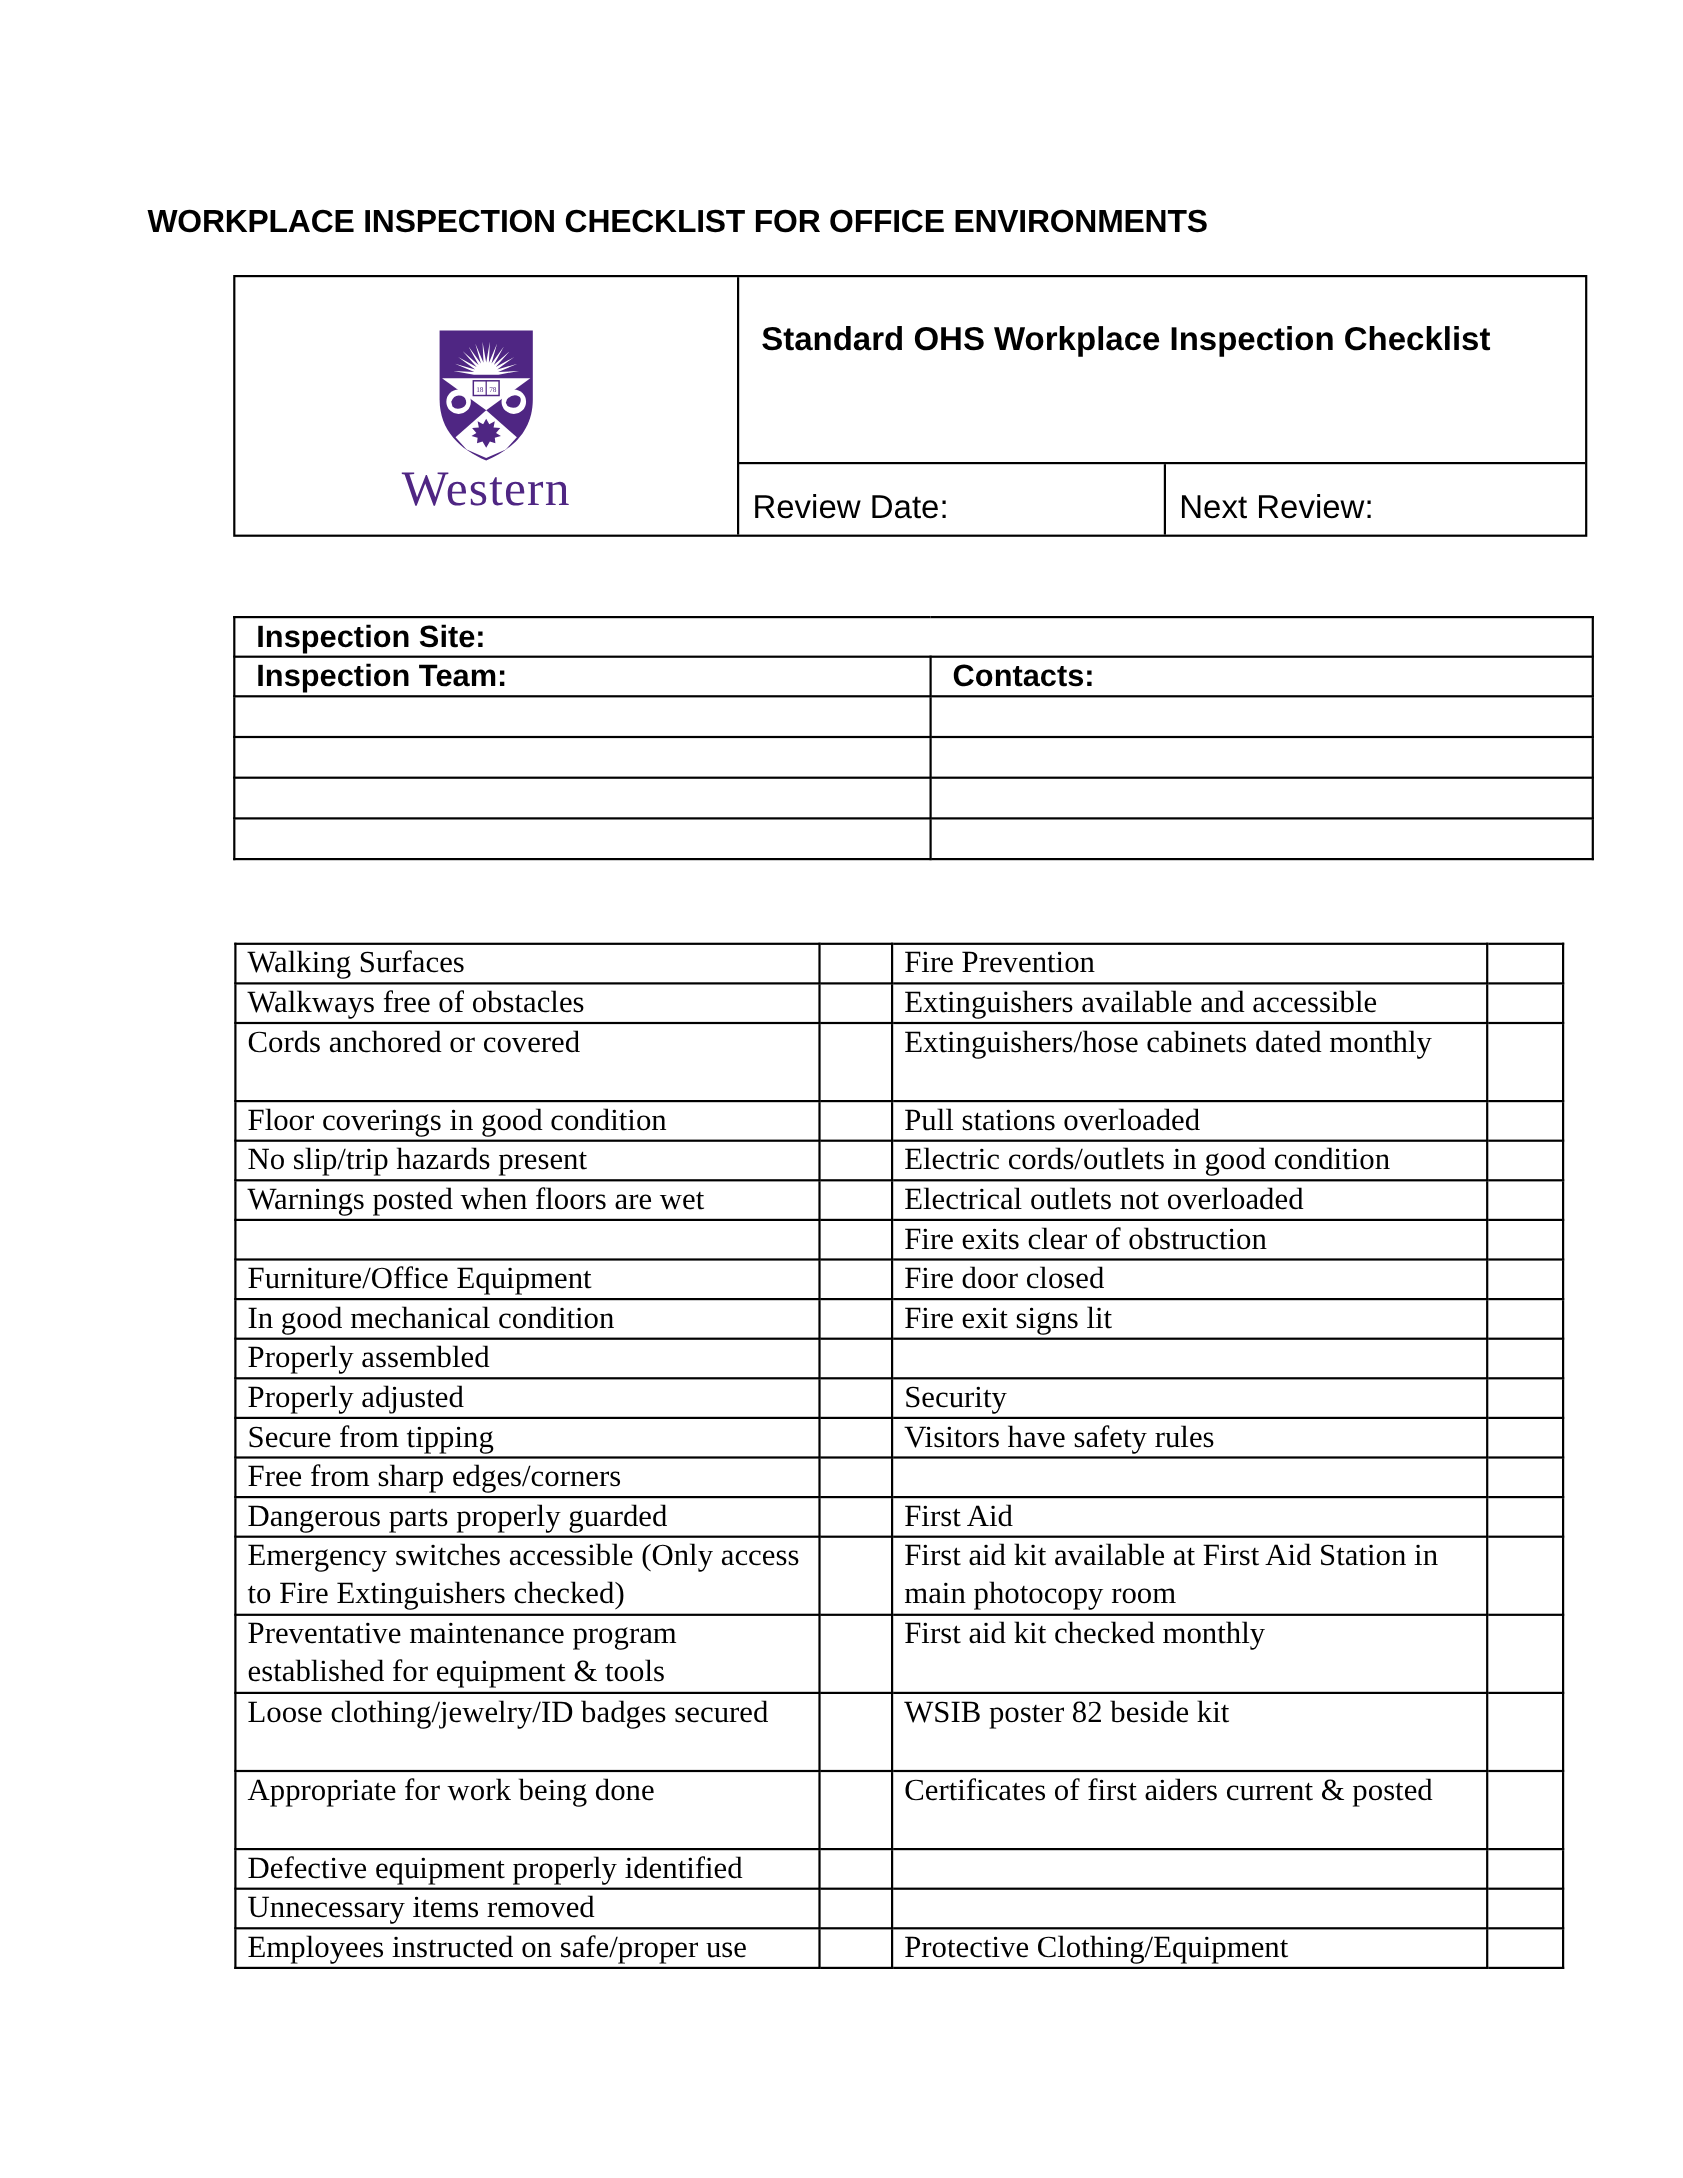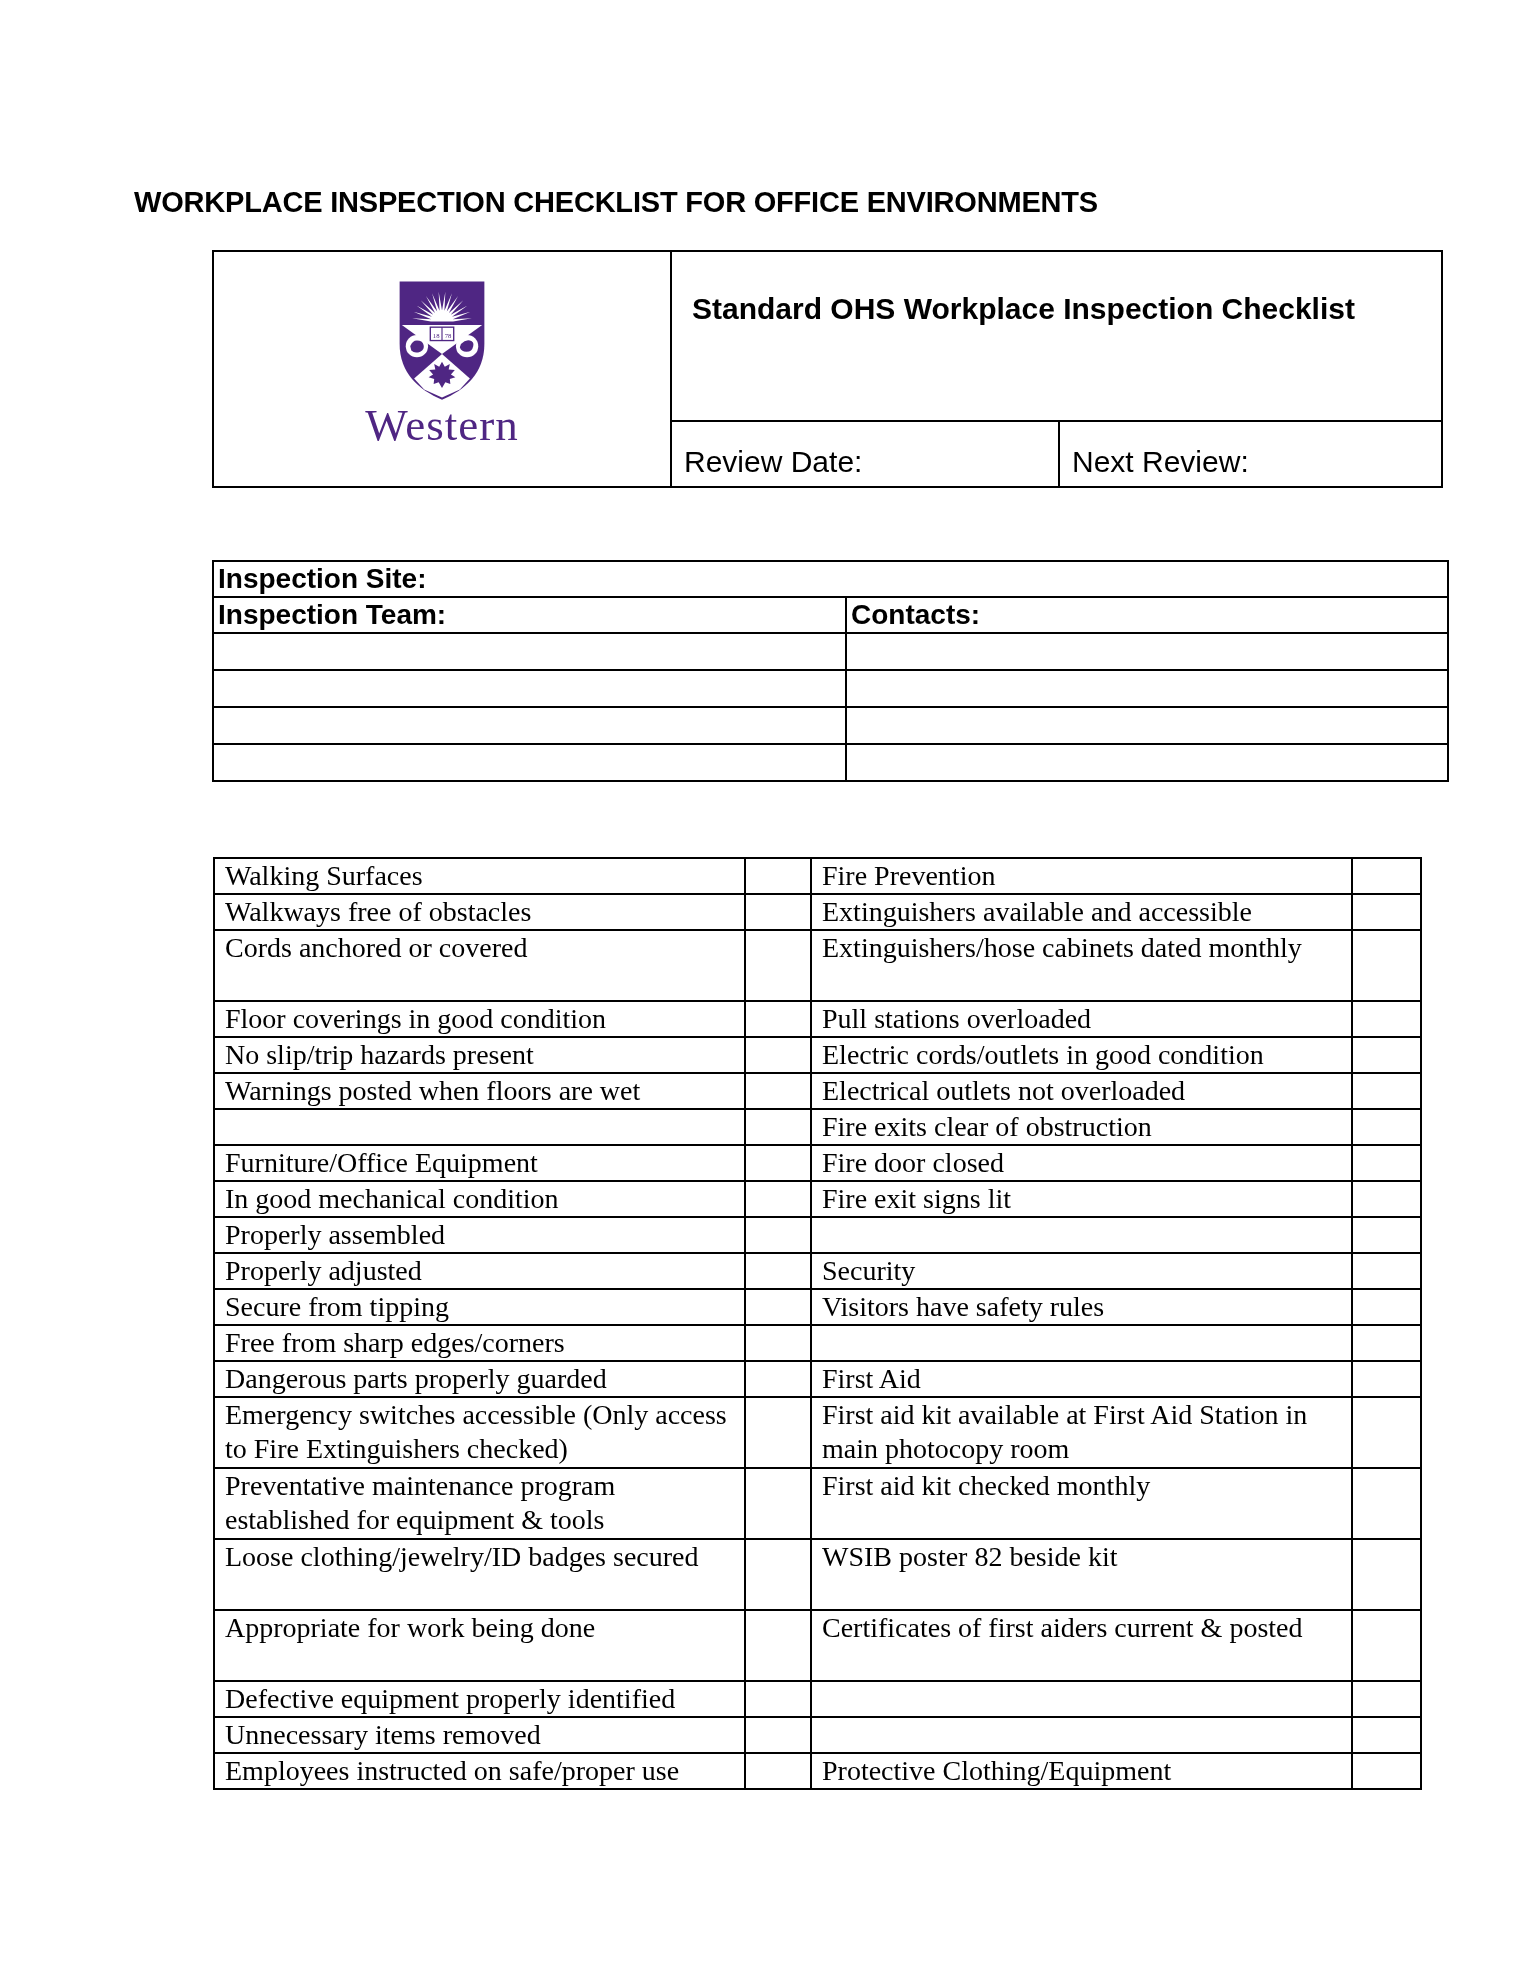--- a/index.html
+++ b/index.html
@@ -8,34 +8,34 @@
 
   
   .doc-title{position:absolute;left:134px;top:186px;width:1215px;text-align:left;
              font-size:29px;font-weight:bold;letter-spacing:-0.2px;white-space:nowrap;}
 
   
   .hdrbox{position:absolute;left:212px;top:250px;width:1231px;height:238px;
           border:2px solid #000;box-sizing:border-box;display:grid;
           grid-template-columns:456px 1fr;grid-template-rows:1fr 66px;background:#fff;}
   .logo-cell{grid-row:1/3;display:flex;flex-direction:column;align-items:center;
-             justify-content:flex-start;padding-top:25px;box-sizing:border-box;}
+             justify-content:center;padding-top:25px;box-sizing:border-box;}
   .wordmark{font-family:"Liberation Serif",serif;font-size:45px;letter-spacing:1px;
             margin-top:0px;line-height:1;}
   .subtitle-cell{border-left:2px solid #000;padding:40px 10px 6px 20px;
                  font-weight:bold;font-size:30px;box-sizing:border-box;}
   .review-row{border-left:2px solid #000;border-top:2px solid #000;display:grid;
               grid-template-columns:386px 1fr;box-sizing:border-box;}
   .review-cell{padding:23px 0 0 12px;font-size:30px;box-sizing:border-box;}
   .next-cell{border-left:2px solid #000;}
 
   
   .sitebox{position:absolute;left:212px;top:560px;}
   table.site{border-collapse:collapse;table-layout:fixed;width:1235px;}
-  table.site td{border:2px solid #000;padding:0 0 0 4px;font-weight:bold;
+  table.site td{border:2px solid #000;padding:0 0 0 19px;font-weight:bold;
                 font-size:28px;vertical-align:middle;box-sizing:border-box;}
   table.site tr{height:36px;}
   table.site tr.entry{height:37px;}
 
   
   .mainbox{position:absolute;left:213px;top:857px;}
   table.checklist{border-collapse:collapse;table-layout:fixed;width:1207px;
                   font-family:"Liberation Serif",serif;font-size:28px;}
   table.checklist td{border:2px solid #000;vertical-align:top;box-sizing:border-box;}
   table.checklist td.txt{padding:0 12px 0 10px;line-height:34px;}

